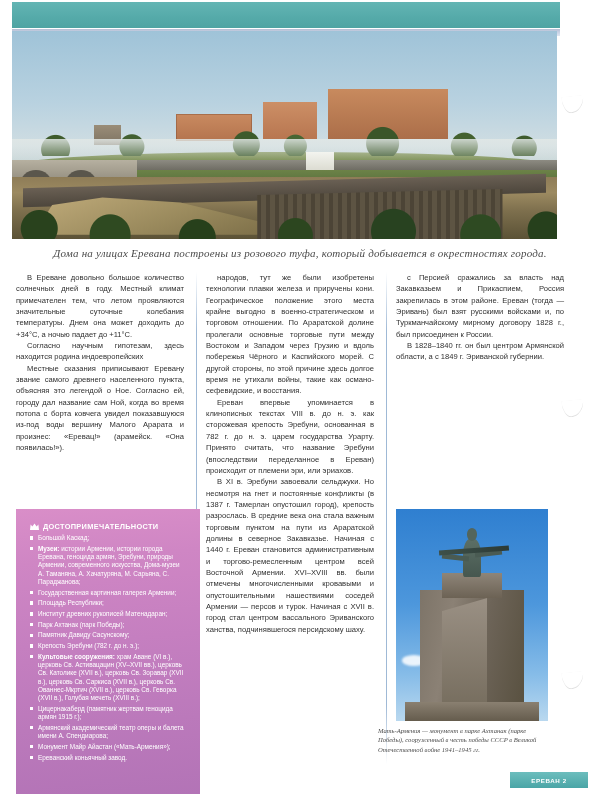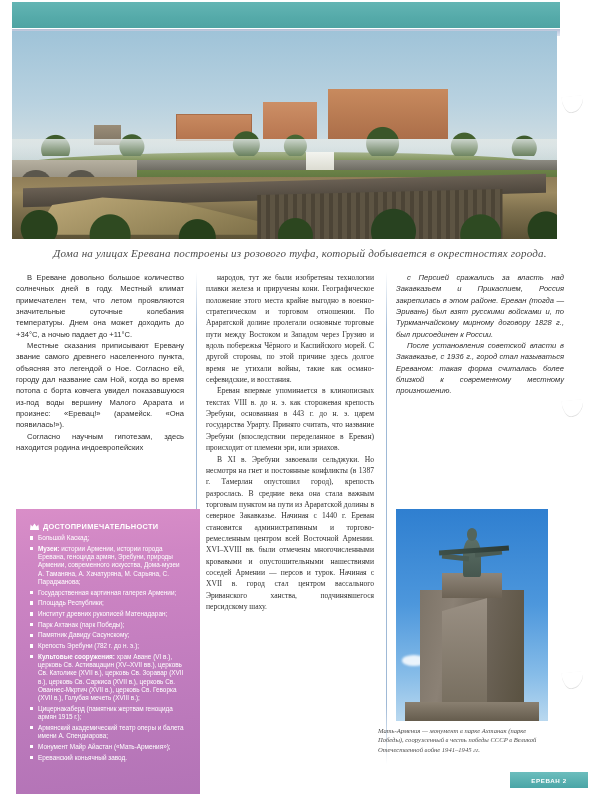--- a/index.html
+++ b/index.html
@@ -130,22 +130,22 @@
   .cols{
     position:absolute;left:16px;top:272px;width:568px;height:500px;
   }
   .col{
     position:absolute;top:0;width:168px;
     font-size:7.6px;line-height:11.35px;text-align:justify;
     color:#2f2f2f;
   }
   .col p{margin:0 0 0 0;text-indent:11px;}
   .col.c1{left:0;}
-  .col.c2{left:190px;font-family:Liberation Serif, serif;}
-  .col.c3{left:380px;font-style:italic;}
+  .col.c2{left:190px;}
+  .col.c3{left:380px;}
 
   .vline{
     position:absolute;top:0;width:1px;height:492px;
     background:linear-gradient(180deg,rgba(150,180,210,0) 0%,#9fb9d6 12%,#9fb9d6 88%,rgba(150,180,210,0) 100%);
   }
   .vline.v1{left:180px;}
   .vline.v2{left:370px;}
 
   
   .sights{
@@ -286,33 +286,33 @@
 </div>
 
 <div class="hero-caption">Дома на улицах Еревана построены из розового туфа, который добывается в окрестностях города.</div>
 
 <div class="cols">
   <div class="vline v1"></div>
   <div class="vline v2"></div>
 
   <div class="col c1">
     <p>В Ереване довольно большое количество солнечных дней в году. Местный климат примечателен тем, что летом проявляются значительные суточные колебания температуры. Днем она может доходить до +34°C, а ночью падает до +11°C.</p>
+    <p>Согласно научным гипотезам, здесь находится родина индоевропейских</p>
     <p>Местные сказания приписывают Еревану звание самого древнего населенного пункта, объясняя это легендой о Ное. Согласно ей, городу дал название сам Ной, когда во время потопа с борта ковчега увидел показавшуюся из-под воды вершину Малого Арарата и произнес: «Еревац!» (арамейск. «Она появилась!»).</p>
-    <p>Согласно научным гипотезам, здесь находится родина индоевропейских</p>
   </div>
 
   <div class="col c2">
     <p>народов, тут же были изобретены технологии плавки железа и приручены кони. Географическое положение этого места крайне выгодно в военно-стратегическом и торговом отношении. По Араратской долине пролегали основные торговые пути между Востоком и Западом через Грузию и вдоль побережья Чёрного и Каспийского морей. С другой стороны, по этой причине здесь долгое время не утихали войны, такие как османо-сефевидские, и восстания.</p>
-    <p>Ереван впервые упоминается в клинописных текстах VIII в. до н. э. как сторожевая крепость Эребуни, основанная в 443 г. до н. э. царем государства Урарту. Принято считать, что название Эребуни (впоследствии переделанное в Ереван) происходит от племени эри, или эриахов.</p>
+    <p>Ереван впервые упоминается в клинописных текстах VIII в. до н. э. как сторожевая крепость Эребуни, основанная в 782 г. до н. э. царем государства Урарту. Принято считать, что название Эребуни (впоследствии переделанное в Ереван) происходит от племени эри, или эриахов.</p>
     <p>В XI в. Эребуни завоевали сельджуки. Но несмотря на гнет и постоянные конфликты (в 1387 г. Тамерлан опустошил город), крепость разрослась. В средние века она стала важным торговым пунктом на пути из Араратской долины в северное Закавказье. Начиная с 1440 г. Ереван становится административным и торгово-ремесленным центром всей Восточной Армении. XVI–XVIII вв. были отмечены многочисленными кровавыми и опустошительными нашествиями соседей Армении — персов и турок. Начиная с XVII в. город стал центром вассального Эриванского ханства, подчинявшегося персидскому шаху.</p>
   </div>
 
   <div class="col c3">
     <p>с Персией сражались за власть над Закавказьем и Прикаспием, Россия закрепилась в этом районе. Ереван (тогда — Эривань) был взят русскими войсками и, по Туркманчайскому мирному договору 1828 г., был присоединен к России.</p>
-    <p>После установления советской власти в Закавказье, с 1936 г., город стал называться Ереваном: такая форма считалась более близкой к современному местному произношению.</p>
+    <p>В 1828–1840 гг. он был центром Армянской области, а с 1849 г. Эриванской губернии.</p>
   </div>
 </div>
 
 <div class="sights">
   <div class="sights-head">
     <span class="crown">
       <svg width="9" height="7" viewBox="0 0 9 7" aria-hidden="true">
         <path d="M0 7 L0.6 1.4 L2.4 3.6 L4.5 0.4 L6.6 3.6 L8.4 1.4 L9 7 Z" fill="#ffffff"></path>
       </svg>
     </span>

